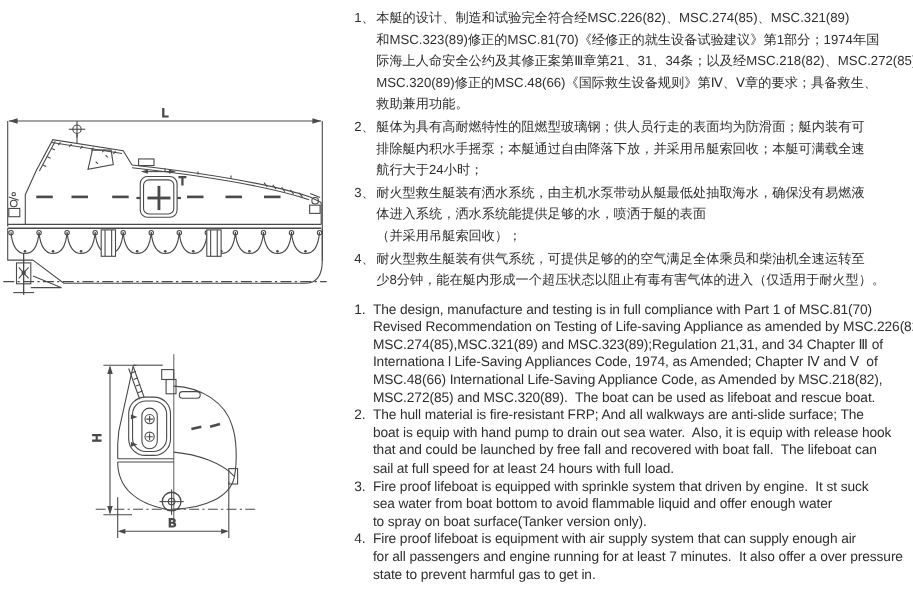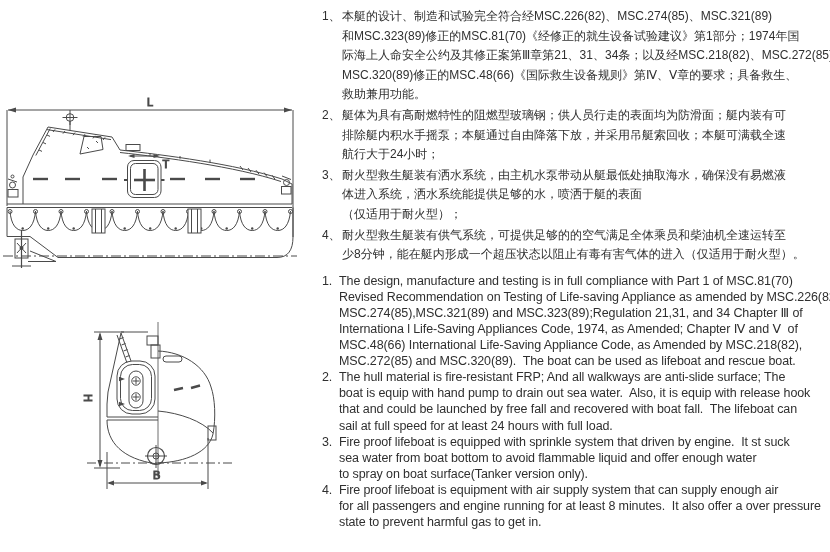--- a/index.html
+++ b/index.html
@@ -252,21 +252,21 @@
       <div class="cn-item">
         <span class="num">2、</span>
         <span class="body">艇体为具有高耐燃特性的阻燃型玻璃钢；供人员行走的表面均为防滑面；艇内装有可
 排除艇内积水手摇泵；本艇通过自由降落下放，并采用吊艇索回收；本艇可满载全速
 航行大于24小时；</span>
       </div>
       <div class="cn-item">
         <span class="num">3、</span>
         <span class="body">耐火型救生艇装有洒水系统，由主机水泵带动从艇最低处抽取海水，确保没有易燃液
 体进入系统，洒水系统能提供足够的水，喷洒于艇的表面
-（仅适用于耐火型）；</span>
+（并采用吊艇索回收）；</span>
       </div>
       <div class="cn-item">
         <span class="num">4、</span>
         <span class="body">耐火型救生艇装有供气系统，可提供足够的的空气满足全体乘员和柴油机全速运转至
 少8分钟，能在艇内形成一个超压状态以阻止有毒有害气体的进入（仅适用于耐火型）。</span>
       </div>
     </div>
 
     <div class="en-list">
       <div class="en-item">
@@ -287,19 +287,19 @@
       </div>
       <div class="en-item">
         <span class="num">3.</span>
         <span class="body">Fire proof lifeboat is equipped with sprinkle system that driven by engine.  It st suck
 sea water from boat bottom to avoid flammable liquid and offer enough water
 to spray on boat surface(Tanker version only).</span>
       </div>
       <div class="en-item">
         <span class="num">4.</span>
         <span class="body">Fire proof lifeboat is equipment with air supply system that can supply enough air
-for all passengers and engine running for at least 8 minutes.  It also offer a over pressure
+for all passengers and engine running for at least 7 minutes.  It also offer a over pressure
 state to prevent harmful gas to get in.</span>
       </div>
     </div>
 
   </div>
 </div>
 
 </body></html>

